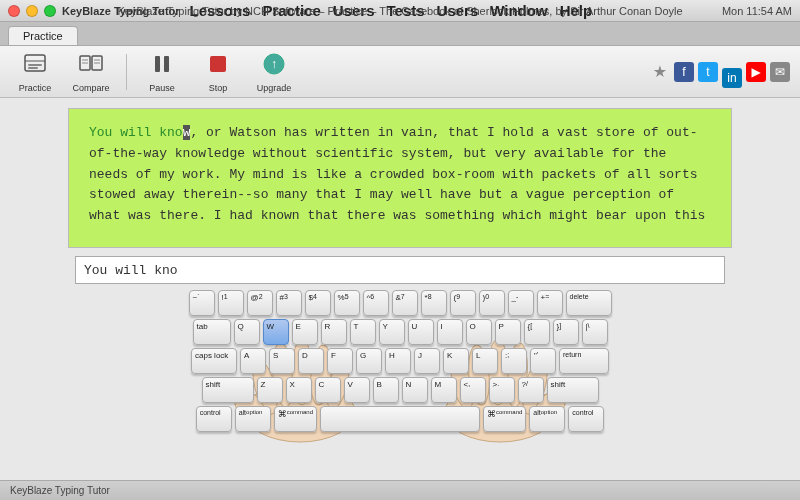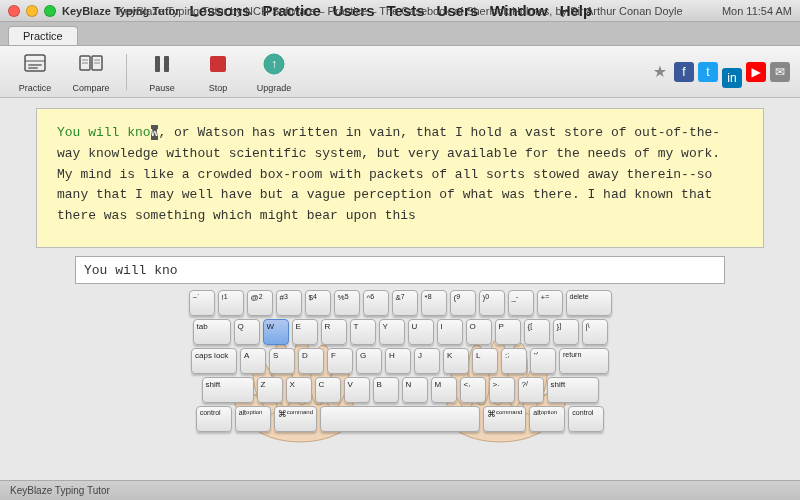--- a/index.html
+++ b/index.html
@@ -163,22 +163,22 @@
       height: calc(500px - 22px - 24px - 52px - 20px);
       background: #e8e8e8;
       display: flex;
       flex-direction: column;
       align-items: center;
       padding: 10px 20px;
     }
 
     
     #passage-container {
-      width: 728px;
-      background: #fef9c3;
+      width: 664px;
+      background: #bef264;
       border: 1px solid #bbb;
       padding: 14px 20px;
       font-family: 'Courier New', Courier, monospace;
       font-size: 13px;
       line-height: 1.6;
       color: #333;
       min-height: 140px;
     }
     .typed-correct {
       color: #2a8a2a;

